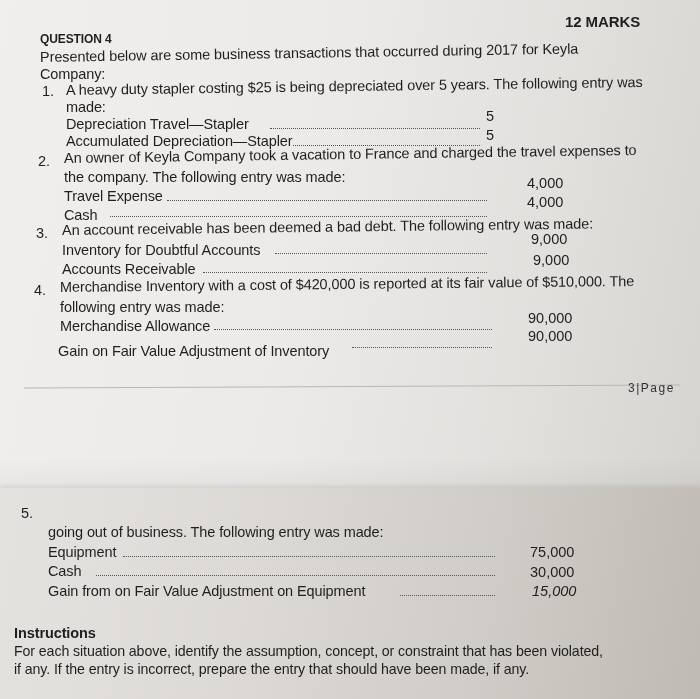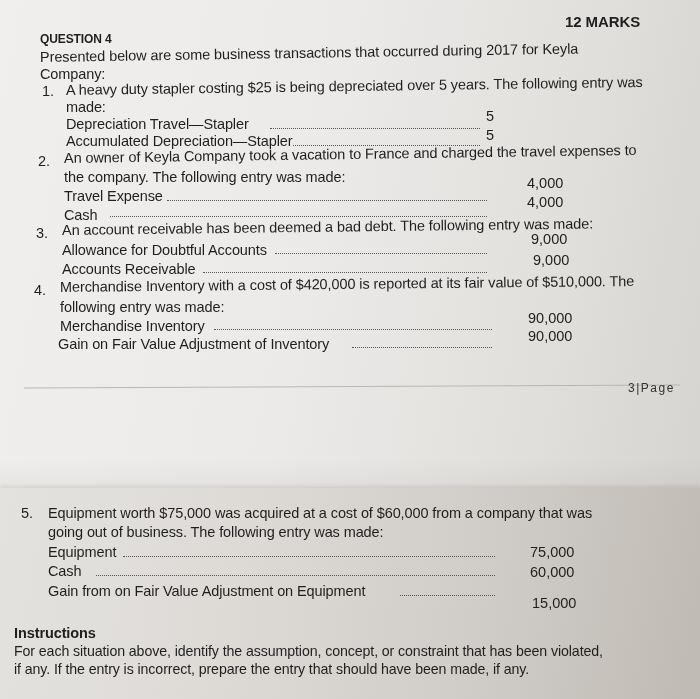--- a/index.html
+++ b/index.html
@@ -55,52 +55,51 @@
   <span class="t" style="left:64px; top:169px;">the company. The following entry was made:</span>
   <span class="t" style="left:64px; top:188px;">Travel Expense</span>
   <div class="leader" style="left:167px; width:320px; top:200px;"></div>
   <span class="amt" style="left:527px; top:175px;">4,000</span>
   <span class="t" style="left:64px; top:207px;">Cash</span>
   <div class="leader" style="left:110px; width:377px; top:216px;"></div>
   <span class="amt" style="left:527px; top:194px;">4,000</span>
 
   <span class="t" style="left:36px; top:225px;">3.</span>
   <span class="t" style="left:62px; top:222px; transform:rotate(-0.7deg); transform-origin:left;">An account receivable has been deemed a bad debt. The following entry was made:</span>
-  <span class="t" style="left:62px; top:242px;">Allowance for Doubtful Accounts</span>
+  <span class="t" style="left:62px; top:242px;">Inventory for Doubtful Accounts</span>
   <div class="leader" style="left:275px; width:212px; top:253px;"></div>
   <span class="amt" style="left:531px; top:231px;">9,000</span>
   <span class="t" style="left:62px; top:261px;">Accounts Receivable</span>
   <div class="leader" style="left:203px; width:284px; top:272px;"></div>
   <span class="amt" style="left:533px; top:252px;">9,000</span>
 
   <span class="t" style="left:34px; top:282px;">4.</span>
   <span class="t" style="left:60px; top:279px; transform:rotate(-0.6deg); transform-origin:left;">Merchandise Inventory with a cost of $420,000 is reported at its fair value of $510,000. The</span>
   <span class="t" style="left:60px; top:299px;">following entry was made:</span>
-  <span class="t" style="left:60px; top:318px;">Merchandise Inventory</span>
+  <span class="t" style="left:60px; top:318px;">Merchandise Allowance</span>
   <div class="leader" style="left:214px; width:278px; top:329px;"></div>
   <span class="amt" style="left:528px; top:310px;">90,000</span>
-  <span class="t" style="left:58px; top:336px;">Gain on Fair Value Adjustment of Inventory</span>
+  <span class="t" style="left:58px; top:343px;">Gain on Fair Value Adjustment of Inventory</span>
   <div class="leader" style="left:352px; width:140px; top:347px;"></div>
   <span class="amt" style="left:528px; top:328px;">90,000</span>
 
   <div class="rule" style="top:386px; transform:rotate(-0.25deg);"></div>
   <span class="pagenum" style="left:628px; top:381px;">3|Page</span>
 </div>
 
 <div class="sheet-bottom">
 
   <span class="t" style="left:21px; top:17px;">5.</span>
-  <span class="t" style="left:48px; top:17px;">Equipment worth $75,000 was acquired at a cost of $60,000 from a company that was</span>
   <span class="t" style="left:48px; top:36px;">going out of business. The following entry was made:</span>
   <span class="t" style="left:48px; top:56px;">Equipment</span>
   <div class="leader" style="left:123px; width:372px; top:68px;"></div>
   <span class="amt" style="left:530px; top:56px;">75,000</span>
   <span class="t" style="left:48px; top:75px;">Cash</span>
   <div class="leader" style="left:96px; width:399px; top:87px;"></div>
-  <span class="amt" style="left:530px; top:76px;">60,000</span>
+  <span class="amt" style="left:530px; top:76px;">30,000</span>
   <span class="t" style="left:48px; top:95px;">Gain from on Fair Value Adjustment on Equipment</span>
   <div class="leader" style="left:400px; width:95px; top:107px;"></div>
-  <span class="amt" style="left:532px; top:107px;">15,000</span>
+  <span class="amt" style="left:532px; top:95px;font-style:italic;">15,000</span>
 
   <span class="t instr-head" style="left:14px; top:137px;">Instructions</span>
   <span class="t" style="left:14px; top:173px; font-size:14.2px;">if any. If the entry is incorrect, prepare the entry that should have been made, if any.</span>
   <span class="t" style="left:14px; top:155px; font-size:14.2px;">For each situation above, identify the assumption, concept, or constraint that has been violated,</span>
 </div>
 
 </body></html>

